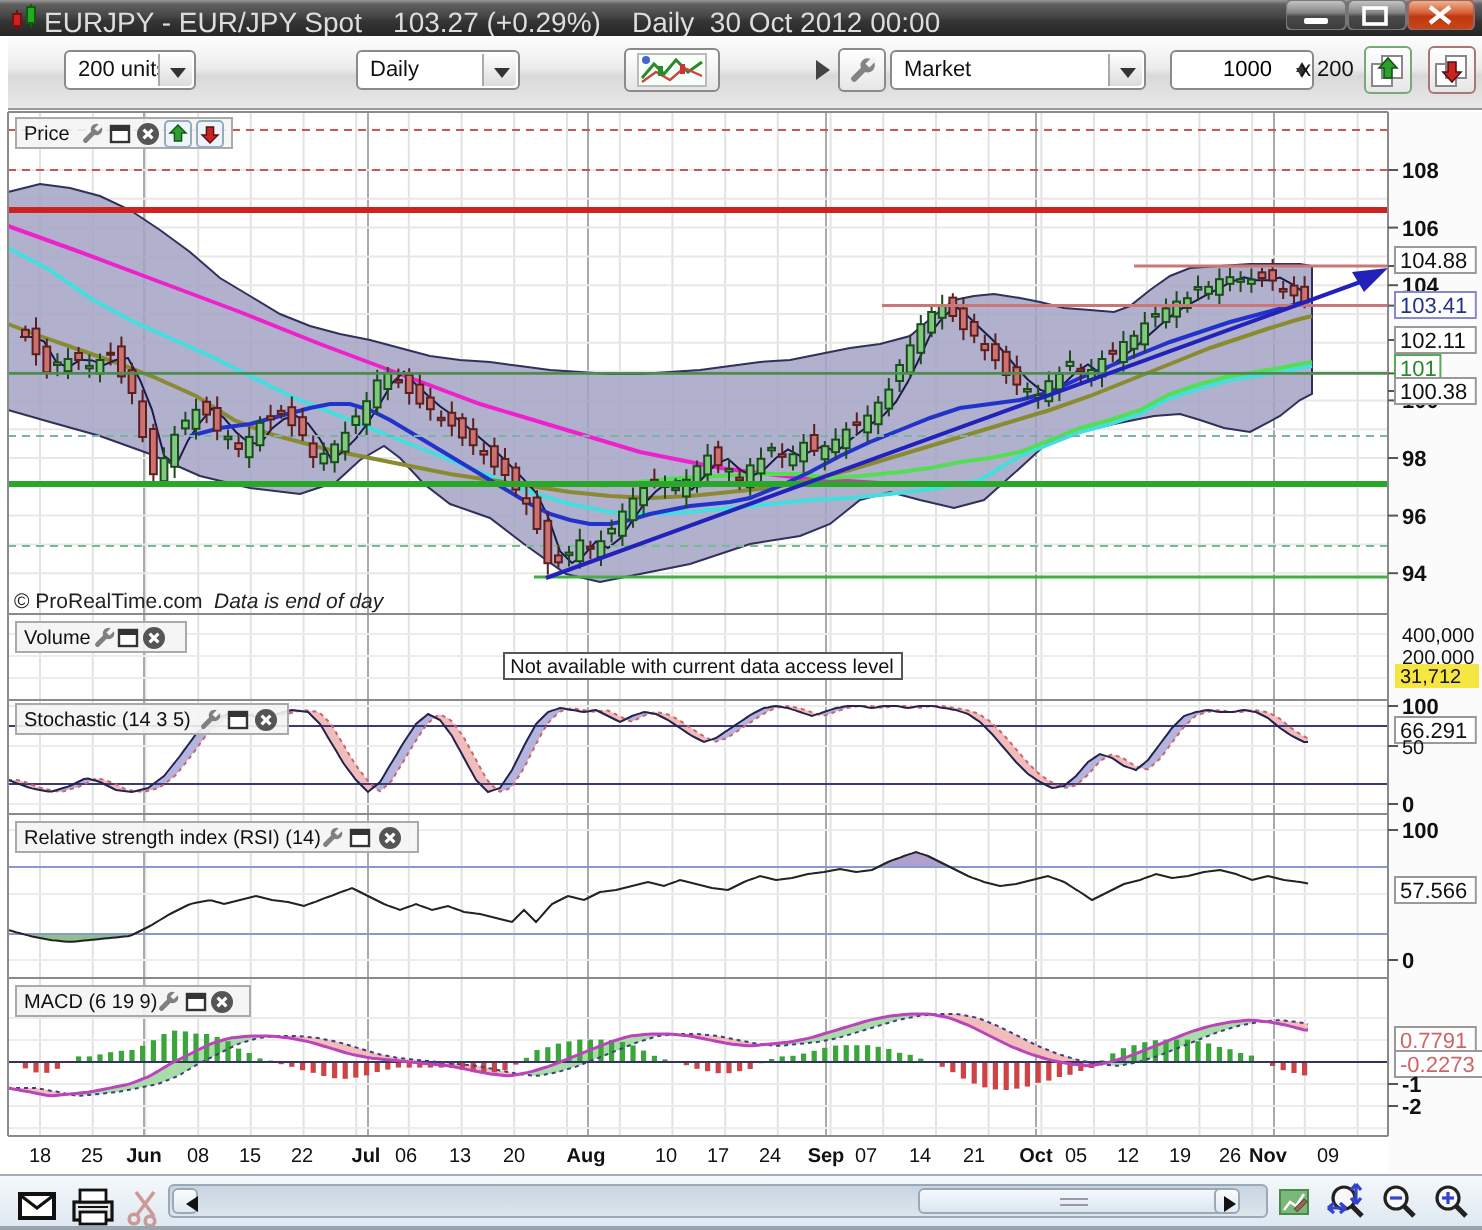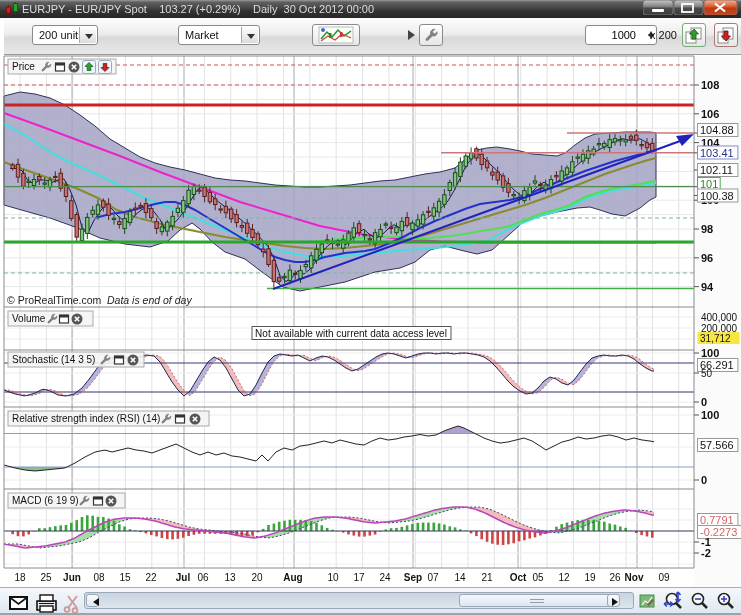--- a/index.html
+++ b/index.html
@@ -1,15 +1,15 @@
 <!DOCTYPE html>
 <html><head><meta charset="utf-8"><style>
 *{margin:0;padding:0;box-sizing:border-box}
 body{width:741px;height:615px;position:relative;font-family:"Liberation Sans",sans-serif;background:#fff;overflow:hidden}
-.titlebar{position:absolute;left:0;top:0;width:741px;height:18px;background:linear-gradient(#999 0%,#606060 12%,#454545 45%,#343434 60%,#262626 100%);color:#ddd;font-size:11px}
+.titlebar{position:absolute;left:0;top:0;width:741px;height:18px;background:linear-gradient(#999 0%,#606060 12%,#454545 45%,#343434 60%,#262626 100%);color:#ddd;font-size:14px}
 .tb-icon{position:absolute;left:5px;top:2px}
 .tb-text{position:absolute;left:22px;top:3px;white-space:pre}
 .winbtns{position:absolute;right:2px;top:0;height:15px}
 .toolbar{position:absolute;left:4px;top:18px;width:737px;height:37px;background:linear-gradient(#fdfdfd,#ececec 45%,#d9d9d9 55%,#e8e8e8);border-bottom:1px solid #999}
 .combo{position:absolute;height:20px;background:#fff;border:1px solid #8a8a8a;border-radius:3px;font-size:11px;color:#111}
 .combo .txt{position:absolute;left:6px;top:3px}
 .combo .arr{position:absolute;right:1px;top:1px;bottom:1px;width:17px;background:linear-gradient(#fefefe,#dcdcdc);border-left:1px solid #aaa;border-radius:0 2px 2px 0}
 .combo .arr:after{content:"";position:absolute;left:5px;top:7px;border:4px solid transparent;border-top:5px solid #333}
 .btn{position:absolute;background:linear-gradient(#ffffff,#e6e6e6);border:1px solid #8a8a8a;border-radius:3px}
 .spin{position:absolute;height:20px;background:#fff;border:1px solid #8a8a8a;border-radius:3px;font-size:11px}
@@ -54,41 +54,45 @@
    <path d="M72 3.5 L82 11.5 M82 3.5 L72 11.5" stroke="#fff" stroke-width="2.2"></path>
       </g>
  </svg>
 </div>
 <div class="toolbar">
   <div class="combo" style="left:28px;top:7px;width:66px">
       <span class="txt">200 units</span>
       <span class="arr"></span>
     </div>
   <div class="combo" style="left:174px;top:7px;width:82px">
-      <span class="txt">Market</span>
+      <span class="txt">Daily</span>
       <span class="arr"></span>
     </div>
   <div class="btn" style="left:308px;top:6px;width:48px;height:22px">
     <svg width="46" height="20">
         <rect x="6" y="2" width="34" height="16" fill="#f8fff8" stroke="#bbb"></rect>
     <path d="M8 14 L14 7 L19 12 L25 5 L31 11 L38 6" stroke="#2a8a2a" stroke-width="1.5" fill="none"></path>
     <path d="M8 16 L15 11 L22 15 L29 9 L38 13" stroke="#cc4444" stroke-width="1.2" fill="none"></path>
     <circle cx="10" cy="5" r="2" fill="#4466cc"></circle>
         <rect x="16" y="8" width="2.5" height="5" fill="#2a8a2a"></rect>
         <rect x="27" y="7" width="2.5" height="5" fill="#cc3333"></rect>
       </svg>
   </div>
   <div style="position:absolute;left:404px;top:12px;width:0;height:0;border:5px solid transparent;border-left:7px solid #444"></div>
   <div class="btn" style="left:415px;top:6px;width:24px;height:22px"><svg width="22" height="20">
         <g transform="translate(11,10.5) rotate(45)">
           <circle cx="0" cy="-4" r="3.6" fill="#838383"></circle>
           <rect x="-1.4" y="-8.8" width="2.8" height="5" fill="#f2f2f2"></rect>
           <rect x="-1.5" y="-3" width="3" height="10" rx="1.4" fill="#838383"></rect>
         </g>
       </svg></div>
+  <div class="combo" style="left:441px;top:7px;width:128px">
+      <span class="txt">Market</span>
+      <span class="arr"></span>
+    </div>
   <div class="spin" style="left:581px;top:7px;width:72px">
       <span style="position:absolute;right:20px;top:3px">1000</span>
     <span style="position:absolute;right:2px;top:2px;width:0;height:0;border:3.5px solid transparent;border-bottom:5px solid #333"></span>
     <span style="position:absolute;right:2px;bottom:2px;width:0;height:0;border:3.5px solid transparent;border-top:5px solid #333"></span>
   </div>
   <div style="position:absolute;left:646px;top:11px;font-size:11px;color:#111">x 200</div>
   <div class="btn" style="left:678px;top:5px;width:24px;height:24px;border-color:#7a7">
     <svg width="22" height="22">
         <rect x="3" y="8" width="10" height="11" fill="#fff" stroke="#888"></rect>
         <rect x="8" y="4" width="10" height="11" fill="#fff" stroke="#888"></rect>

